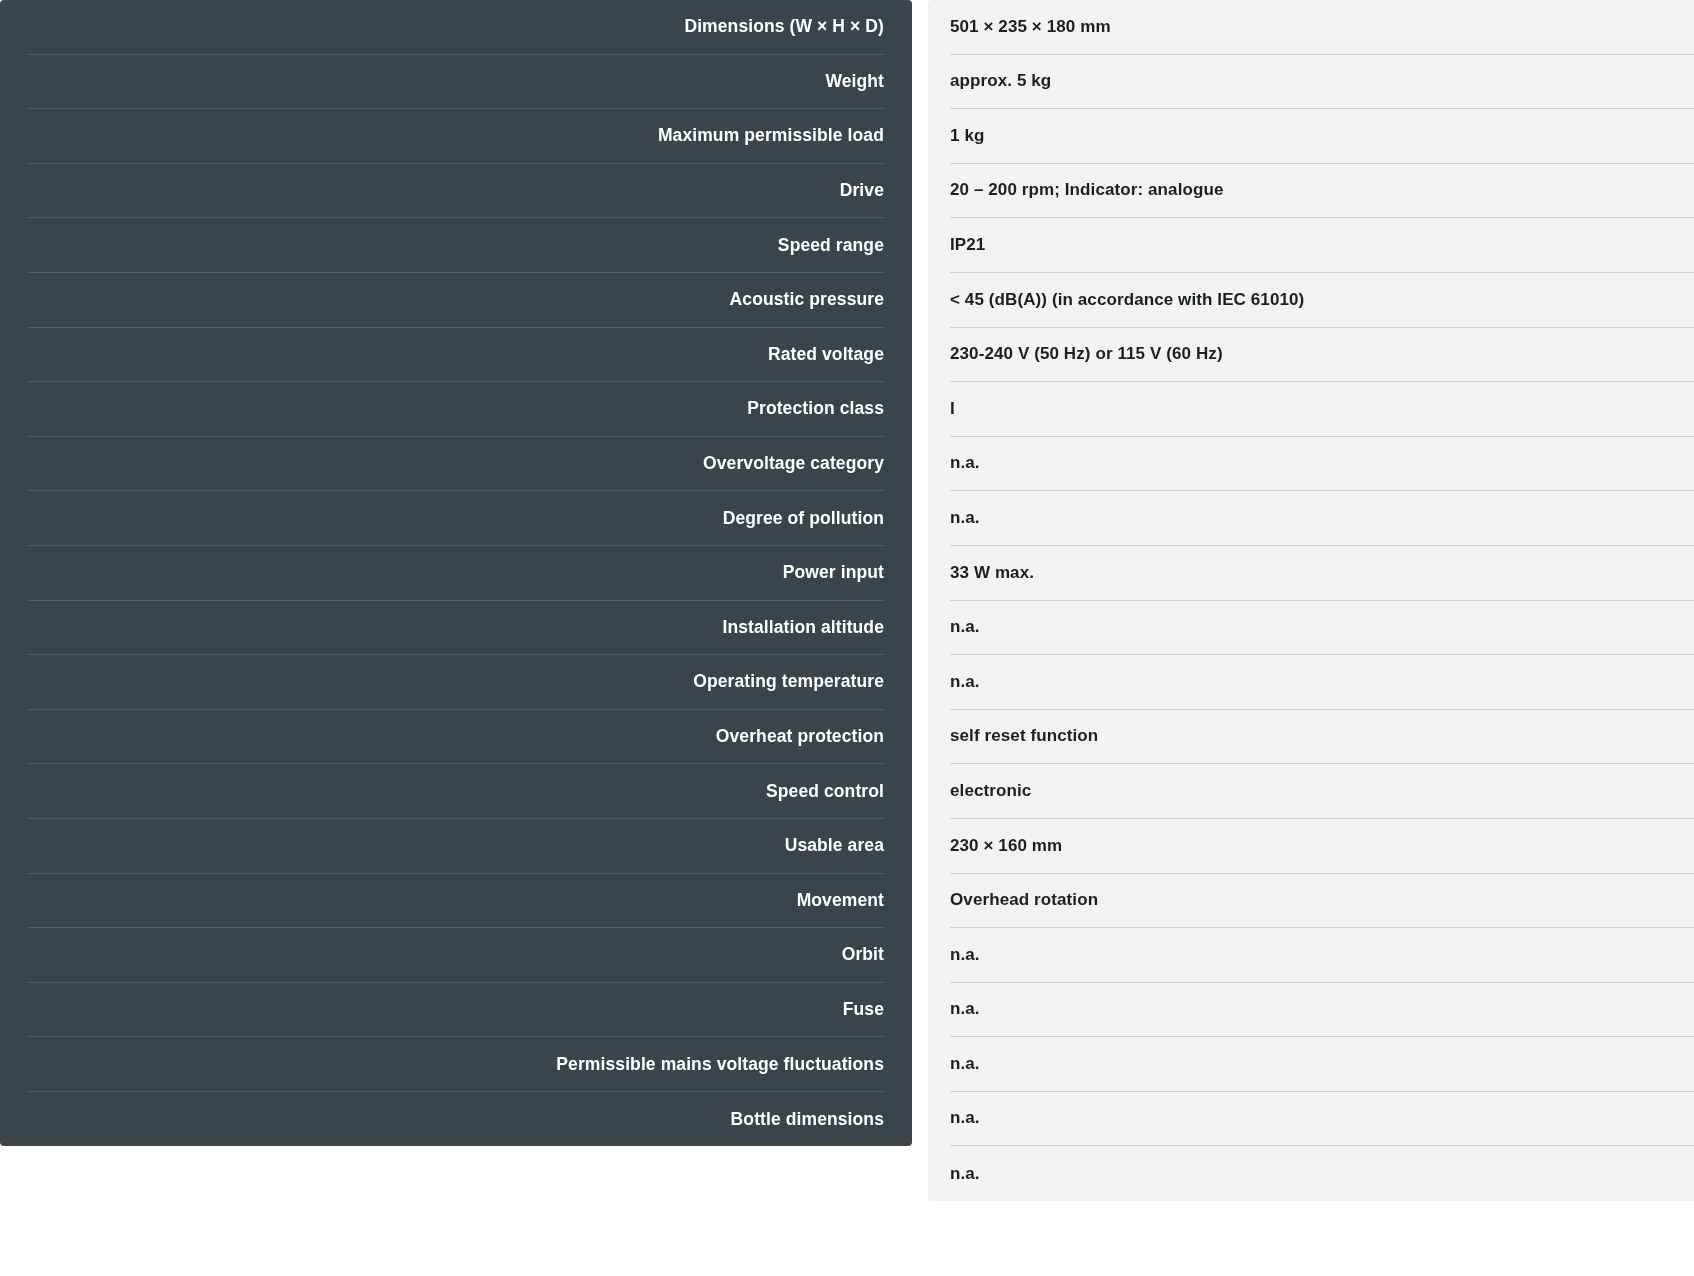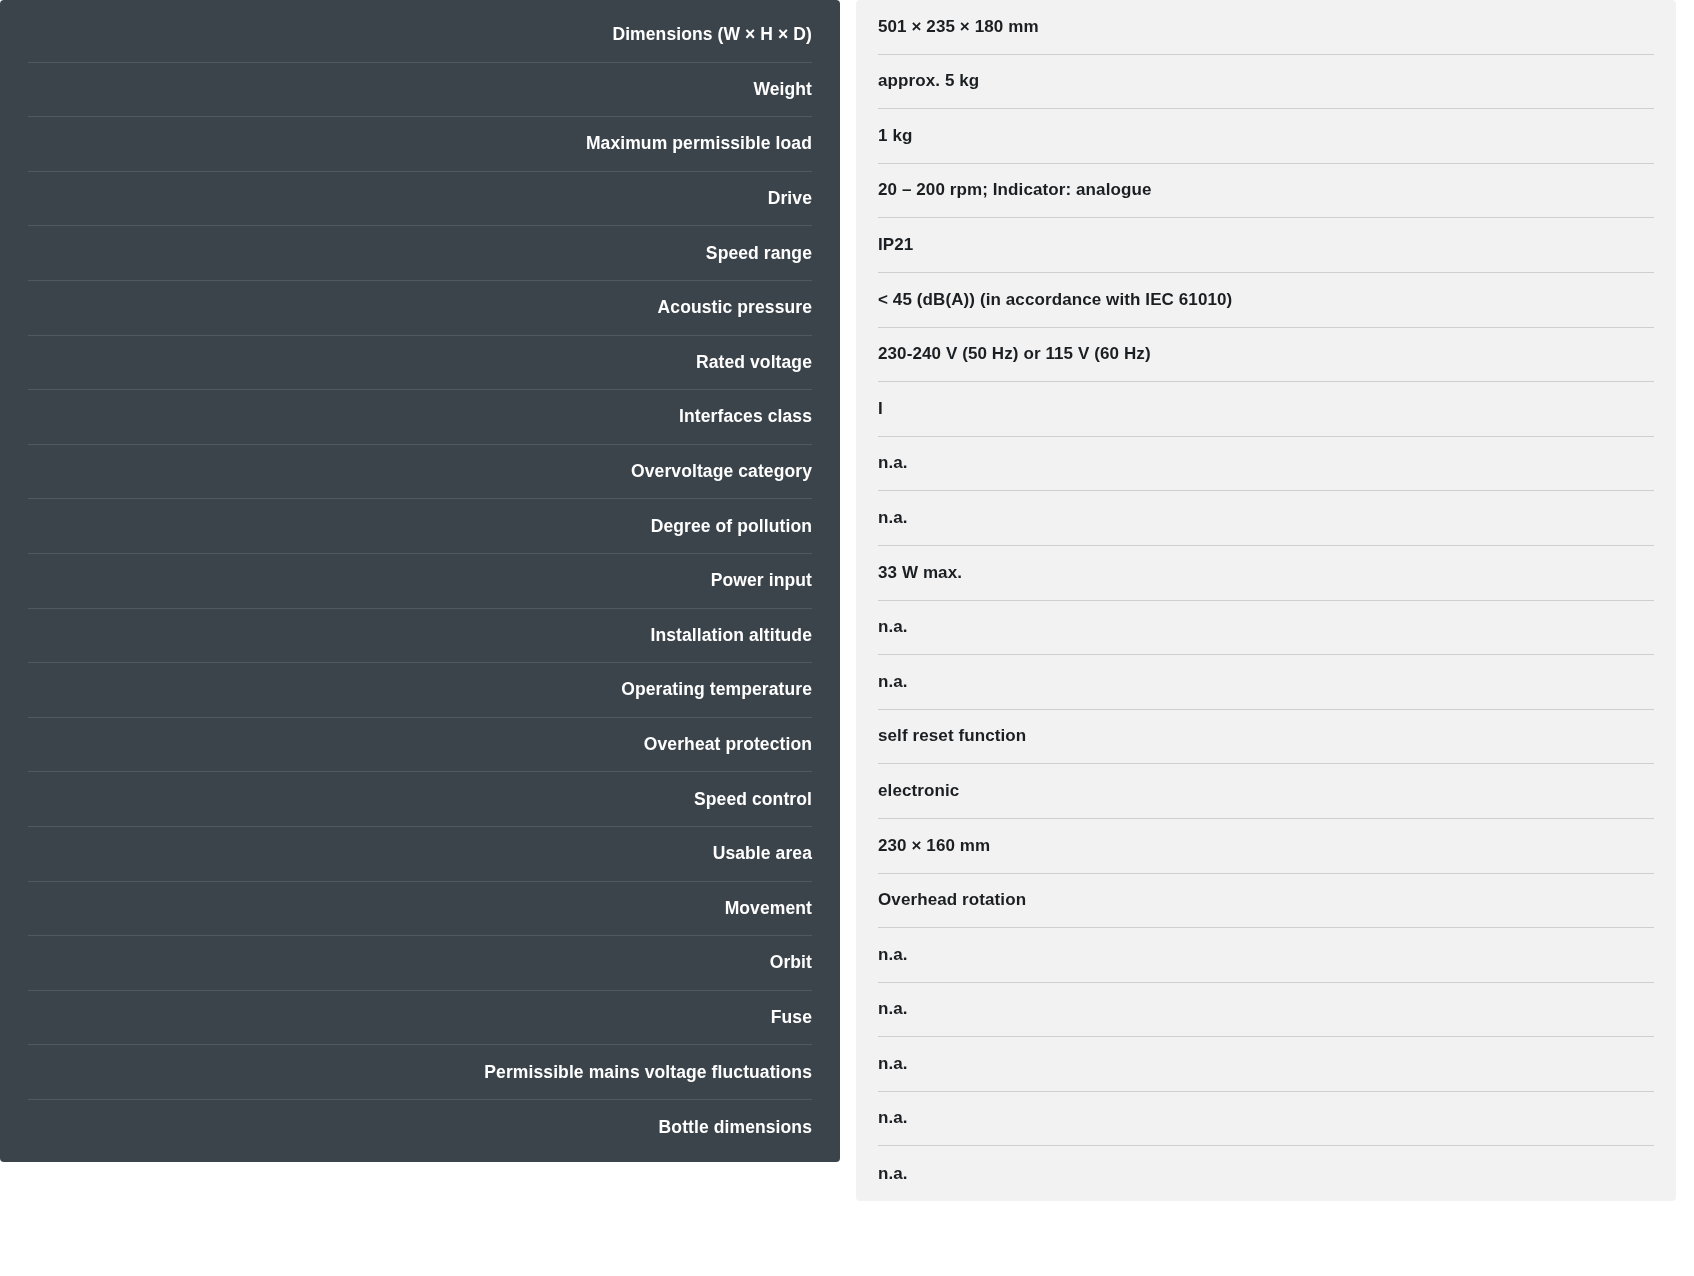--- a/index.html
+++ b/index.html
@@ -17,24 +17,24 @@
   .spec-table {
     display: flex;
     align-items: flex-start;
     gap: 16px;
     padding: 0;
     box-sizing: border-box;
   }
 
   
   .labels-panel {
-    width: 840px;
+    width: 912px;
     background: #3c444b;
     border-radius: 4px;
-    padding: 8px 28px;
+    padding: 0 28px;
     box-sizing: border-box;
     flex: 0 0 auto;
   }
   .label-row {
     height: 54.6px;
     display: flex;
     align-items: center;
     justify-content: flex-end;
     border-bottom: 1px solid #525960;
     box-sizing: border-box;
@@ -101,21 +101,21 @@
     <div class="label-row">
         <span class="label-text">Speed range</span>
       </div>
     <div class="label-row">
         <span class="label-text">Acoustic pressure</span>
       </div>
     <div class="label-row">
         <span class="label-text">Rated voltage</span>
       </div>
     <div class="label-row">
-        <span class="label-text">Interfaces class</span>
+        <span class="label-text">Protection class</span>
       </div>
     <div class="label-row">
         <span class="label-text">Overvoltage category</span>
       </div>
     <div class="label-row">
         <span class="label-text">Degree of pollution</span>
       </div>
     <div class="label-row">
         <span class="label-text">Power input</span>
       </div>

